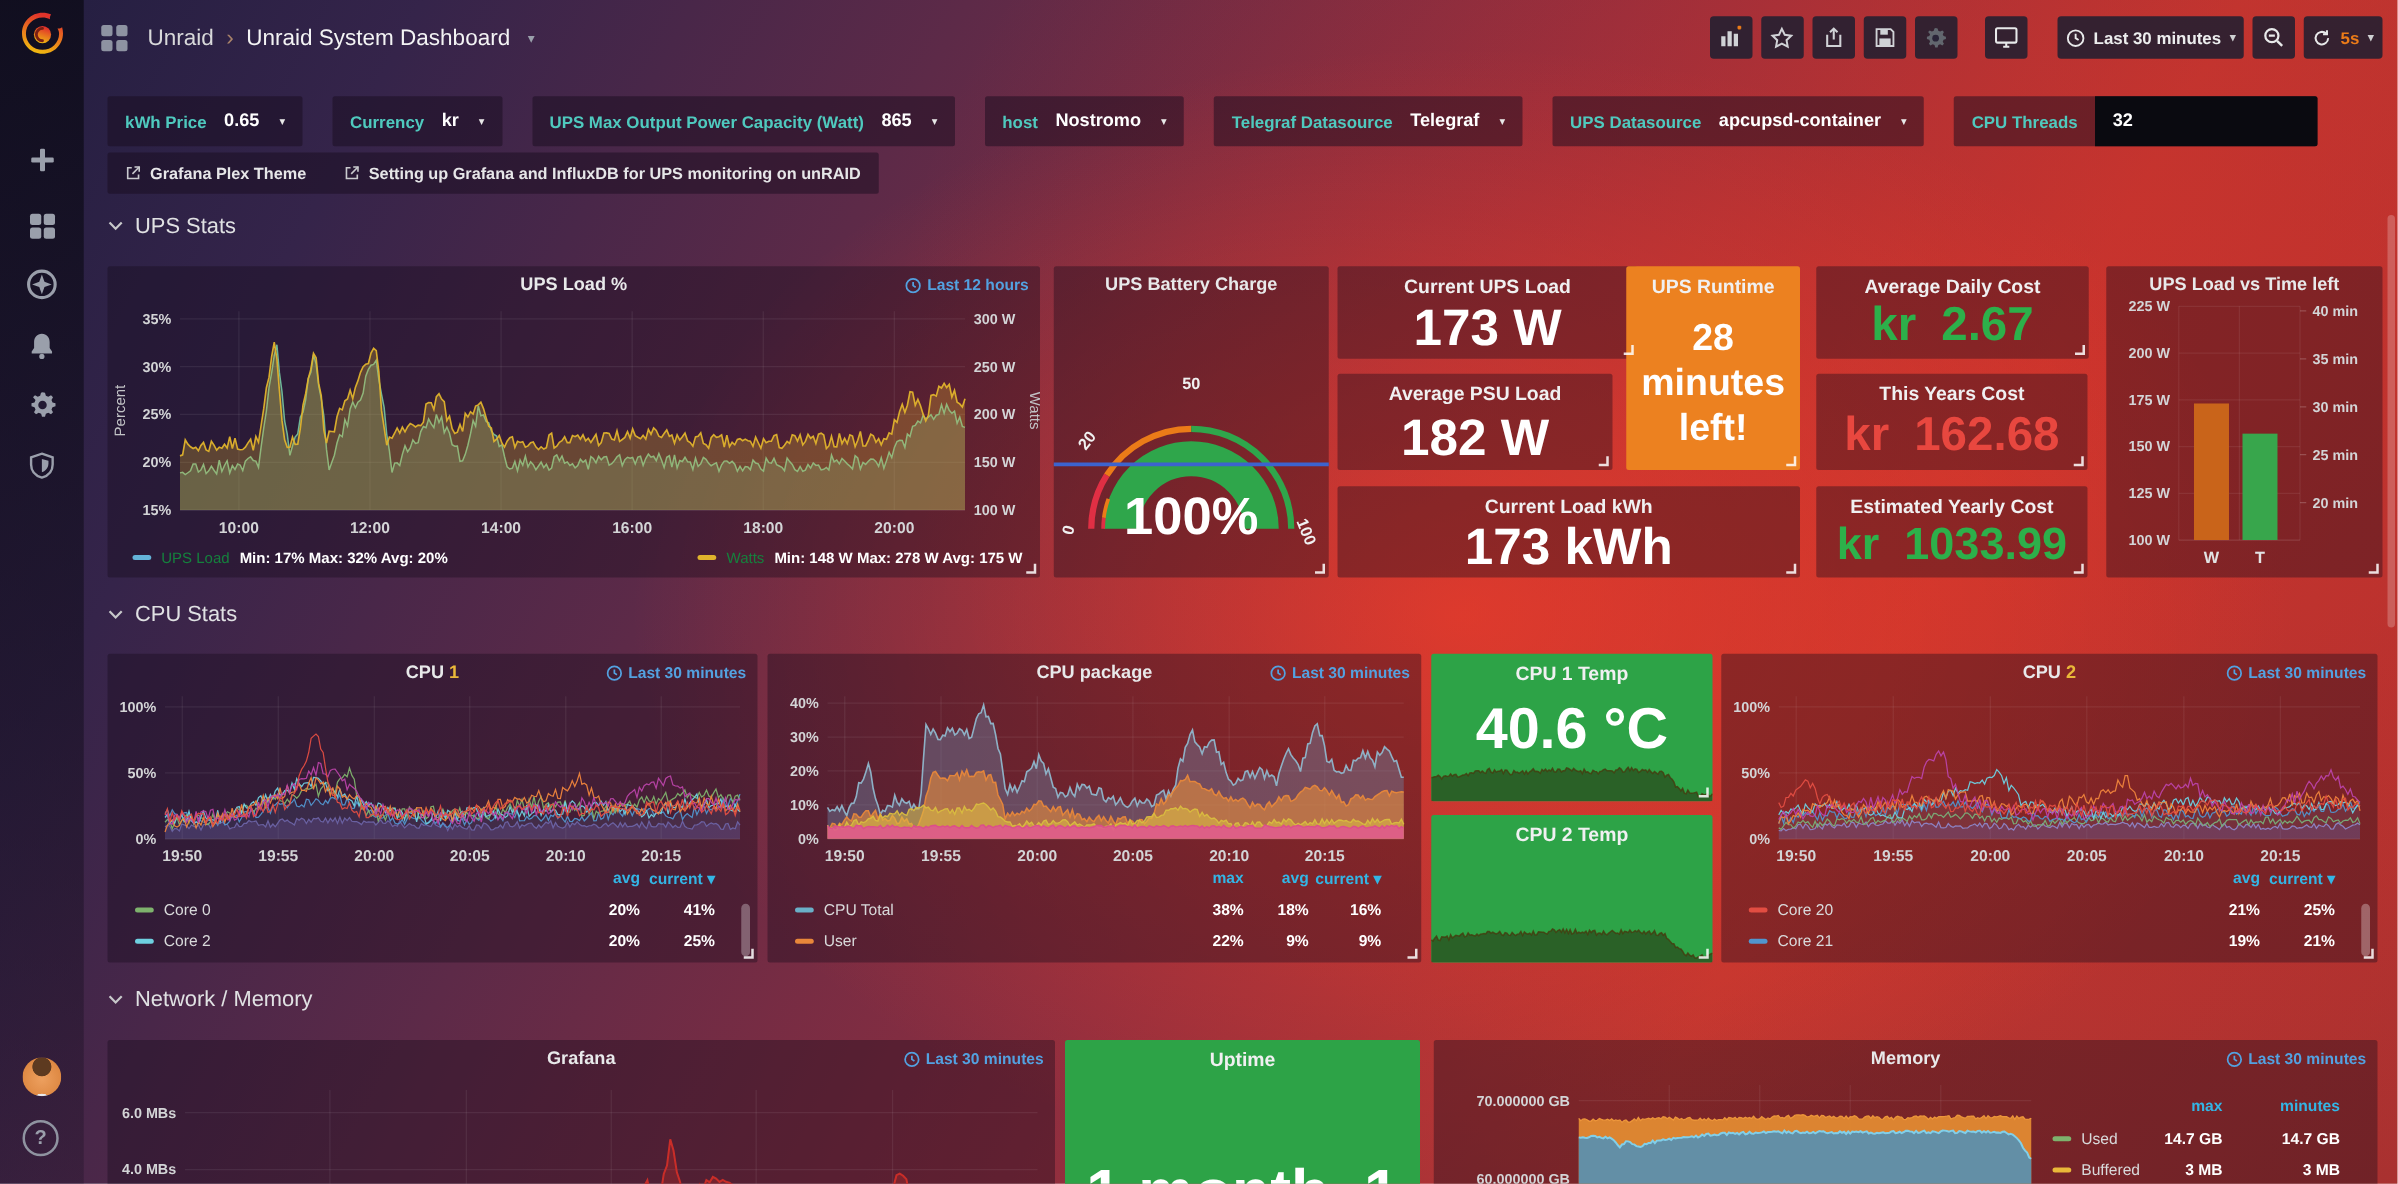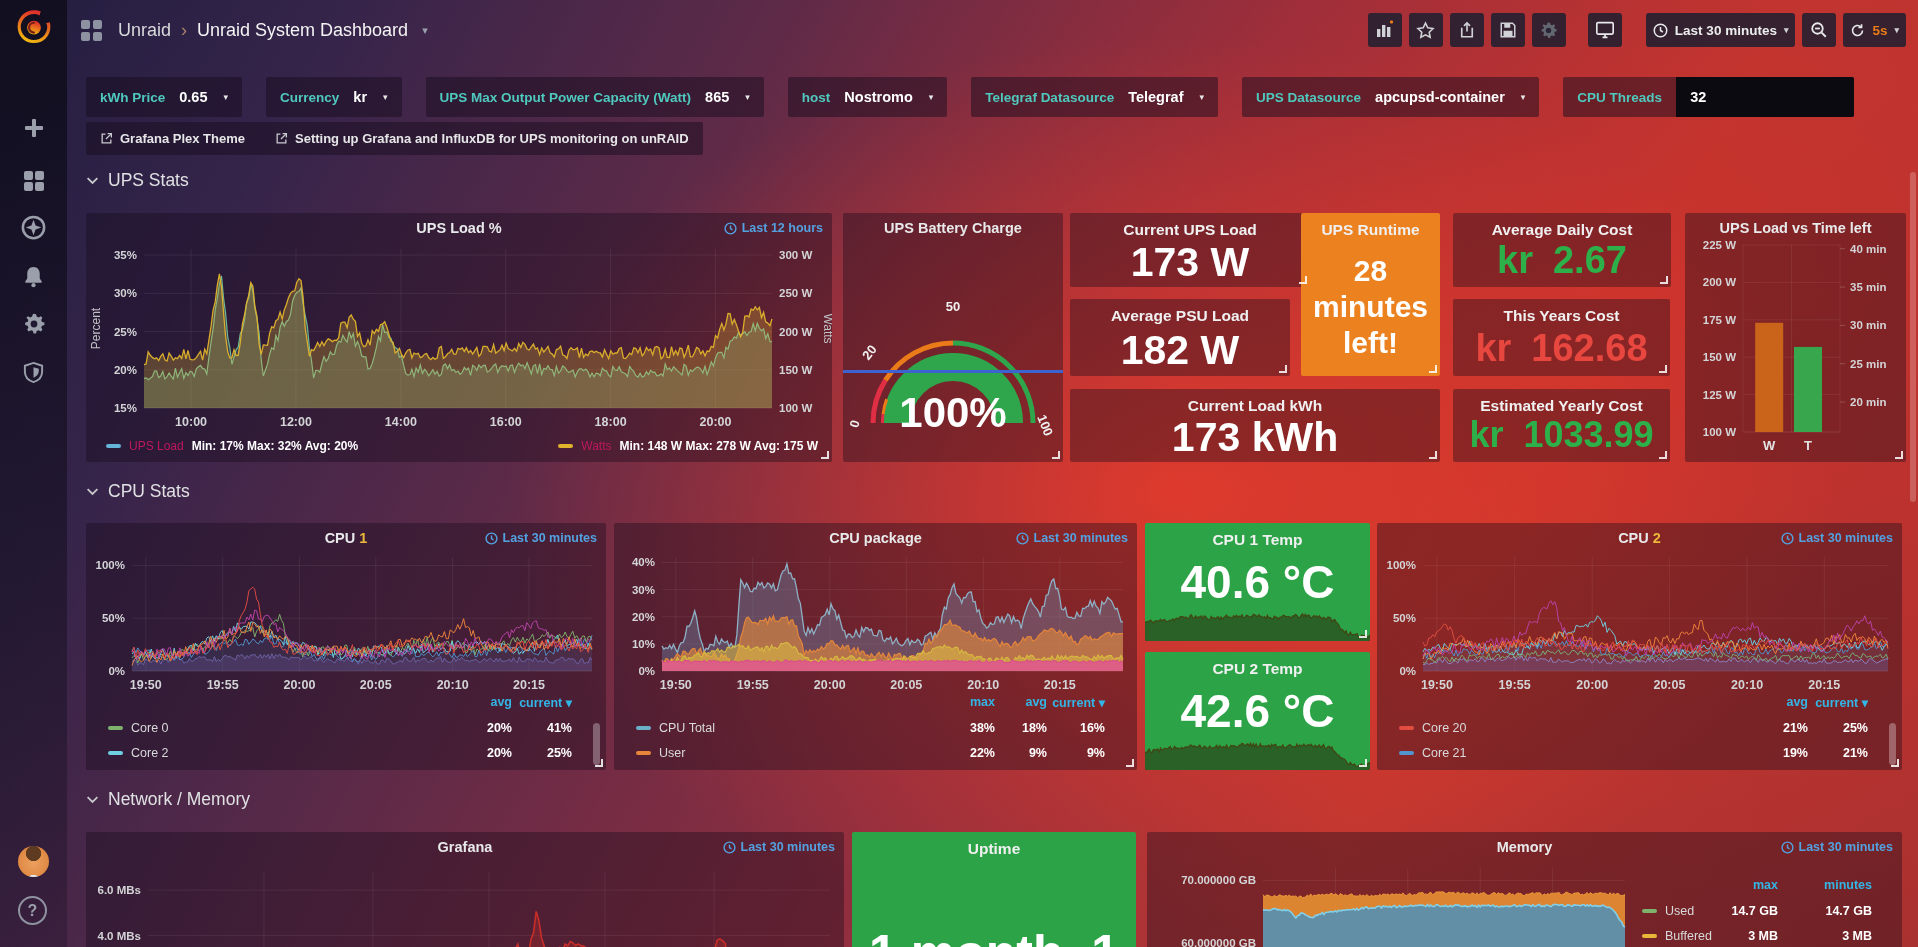--- a/index.html
+++ b/index.html
@@ -78,21 +78,21 @@
   .lg { position:absolute; left:16px; right:12px; z-index:3; }
   .lg-head { position:relative; height:20px; }
   .lg-col { position:absolute; color:#33b5e5; font-size:12.5px; font-weight:700; }
   .lg-row { position:relative; height:25px; display:flex; align-items:center; }
   .lg-dash { width:15px; height:4px; border-radius:2px; margin:0 8px 0 6px; }
   .lg-name { color:#d8d9da; font-size:12.5px; cursor:pointer; }
   .lg-val { position:absolute; color:#fff; font-size:12.5px; font-weight:700; }
   .lg-scroll { position:absolute; right:-6px; top:28px; width:7px; height:42px; border-radius:4px; background:rgba(255,255,255,0.3); cursor:pointer; }
   .lg-inline { position:absolute; left:14px; right:14px; display:flex; justify-content:space-between; z-index:3; }
   .lgi { display:flex; align-items:center; }
-  .lgi .nm { color:#be185d; font-size:12px; margin-right:8px; cursor:pointer; }
+  .lgi .nm { color:#15803d; font-size:12px; margin-right:8px; cursor:pointer; }
   .lgi .st { color:#fff; font-size:12px; font-weight:700; }
 
   .blue-line { position:absolute; left:0; right:0; height:3px; background:#3c63cf; z-index:1; }
   .spark { position:absolute; left:0; right:0; bottom:0; height:42px; z-index:1; }
   .pg-scroll { position:absolute; right:2px; top:172px; width:6px; height:330px; border-radius:3px; background:rgba(255,255,255,0.22); z-index:40; cursor:pointer; }
 </style>
 </head>
 <body>
 
 <div class="page">
@@ -597,21 +597,20 @@
     <div class="stat-title">CPU 1 Temp</div>
     <div class="stat-value" style="top:32px; font-size:46px;">40.6 °C</div>
     <div class="spark"><svg width="225" height="42" viewBox="0 0 225 42">
           <path d="M0.0,23.1L1.4,22.8L2.8,22.4L4.2,22.3L5.6,21.1L7.0,22.3L8.4,24.1L9.8,22.1L11.3,21.6L12.7,22.1L14.1,21.9L15.5,20.2L16.9,21.9L18.3,20.7L19.7,20.5L21.1,22.6L22.5,22.4L23.9,21.7L25.3,21.0L26.7,20.9L28.1,19.8L29.5,21.5L30.9,19.3L32.3,19.2L33.8,19.7L35.2,17.7L36.6,17.6L38.0,17.6L39.4,19.2L40.8,17.8L42.2,19.1L43.6,19.7L45.0,16.6L46.4,15.7L47.8,18.7L49.2,19.4L50.6,16.9L52.0,18.7L53.4,17.9L54.8,17.9L56.3,16.8L57.7,19.8L59.1,17.0L60.5,17.2L61.9,19.1L63.3,20.7L64.7,20.5L66.1,17.4L67.5,18.9L68.9,18.7L70.3,19.7L71.7,18.6L73.1,17.6L74.5,20.2L75.9,17.8L77.3,20.2L78.8,18.4L80.2,17.5L81.6,16.0L83.0,18.2L84.4,18.0L85.8,18.4L87.2,19.6L88.6,16.6L90.0,17.8L91.4,16.3L92.8,18.2L94.2,17.0L95.6,17.8L97.0,15.6L98.4,18.4L99.8,18.5L101.3,16.3L102.7,16.4L104.1,18.5L105.5,17.6L106.9,17.6L108.3,15.3L109.7,15.7L111.1,16.7L112.5,17.7L113.9,15.7L115.3,17.1L116.7,17.8L118.1,18.4L119.5,17.6L120.9,19.8L122.3,16.3L123.8,18.8L125.2,18.4L126.6,19.6L128.0,19.9L129.4,17.2L130.8,18.1L132.2,18.3L133.6,20.1L135.0,18.2L136.4,17.9L137.8,16.7L139.2,16.2L140.6,17.6L142.0,17.5L143.4,17.5L144.8,17.8L146.3,19.3L147.7,16.9L149.1,16.8L150.5,15.2L151.9,16.3L153.3,18.6L154.7,18.5L156.1,16.3L157.5,14.8L158.9,17.5L160.3,15.1L161.7,17.5L163.1,16.0L164.5,16.5L165.9,19.0L167.3,18.2L168.8,16.6L170.2,17.4L171.6,16.9L173.0,18.7L174.4,16.7L175.8,18.5L177.2,19.8L178.6,18.2L180.0,19.3L181.4,20.4L182.8,18.1L184.2,18.0L185.6,19.1L187.0,22.6L188.4,21.1L189.8,20.5L191.3,23.3L192.7,24.4L194.1,26.4L195.5,30.6L196.9,30.2L198.3,31.7L199.7,33.7L201.1,31.7L202.5,35.5L203.9,36.1L205.3,33.0L206.7,35.3L208.1,35.6L209.5,35.5L210.9,35.1L212.3,34.7L213.8,38.5L215.2,37.9L216.6,36.0L218.0,36.7L219.4,36.5L220.8,35.9L222.2,37.8L223.6,37.7L225.0,35.9L225,42L0,42Z" fill="rgba(40,32,8,0.5)" stroke="none"></path>
           <path d="M0.0,23.1L1.4,22.8L2.8,22.4L4.2,22.3L5.6,21.1L7.0,22.3L8.4,24.1L9.8,22.1L11.3,21.6L12.7,22.1L14.1,21.9L15.5,20.2L16.9,21.9L18.3,20.7L19.7,20.5L21.1,22.6L22.5,22.4L23.9,21.7L25.3,21.0L26.7,20.9L28.1,19.8L29.5,21.5L30.9,19.3L32.3,19.2L33.8,19.7L35.2,17.7L36.6,17.6L38.0,17.6L39.4,19.2L40.8,17.8L42.2,19.1L43.6,19.7L45.0,16.6L46.4,15.7L47.8,18.7L49.2,19.4L50.6,16.9L52.0,18.7L53.4,17.9L54.8,17.9L56.3,16.8L57.7,19.8L59.1,17.0L60.5,17.2L61.9,19.1L63.3,20.7L64.7,20.5L66.1,17.4L67.5,18.9L68.9,18.7L70.3,19.7L71.7,18.6L73.1,17.6L74.5,20.2L75.9,17.8L77.3,20.2L78.8,18.4L80.2,17.5L81.6,16.0L83.0,18.2L84.4,18.0L85.8,18.4L87.2,19.6L88.6,16.6L90.0,17.8L91.4,16.3L92.8,18.2L94.2,17.0L95.6,17.8L97.0,15.6L98.4,18.4L99.8,18.5L101.3,16.3L102.7,16.4L104.1,18.5L105.5,17.6L106.9,17.6L108.3,15.3L109.7,15.7L111.1,16.7L112.5,17.7L113.9,15.7L115.3,17.1L116.7,17.8L118.1,18.4L119.5,17.6L120.9,19.8L122.3,16.3L123.8,18.8L125.2,18.4L126.6,19.6L128.0,19.9L129.4,17.2L130.8,18.1L132.2,18.3L133.6,20.1L135.0,18.2L136.4,17.9L137.8,16.7L139.2,16.2L140.6,17.6L142.0,17.5L143.4,17.5L144.8,17.8L146.3,19.3L147.7,16.9L149.1,16.8L150.5,15.2L151.9,16.3L153.3,18.6L154.7,18.5L156.1,16.3L157.5,14.8L158.9,17.5L160.3,15.1L161.7,17.5L163.1,16.0L164.5,16.5L165.9,19.0L167.3,18.2L168.8,16.6L170.2,17.4L171.6,16.9L173.0,18.7L174.4,16.7L175.8,18.5L177.2,19.8L178.6,18.2L180.0,19.3L181.4,20.4L182.8,18.1L184.2,18.0L185.6,19.1L187.0,22.6L188.4,21.1L189.8,20.5L191.3,23.3L192.7,24.4L194.1,26.4L195.5,30.6L196.9,30.2L198.3,31.7L199.7,33.7L201.1,31.7L202.5,35.5L203.9,36.1L205.3,33.0L206.7,35.3L208.1,35.6L209.5,35.5L210.9,35.1L212.3,34.7L213.8,38.5L215.2,37.9L216.6,36.0L218.0,36.7L219.4,36.5L220.8,35.9L222.2,37.8L223.6,37.7L225.0,35.9" fill="none" stroke="rgba(70,58,14,0.8)" stroke-width="1.2"></path>
         </svg></div>
     <span class="rsz"></span>
   </div>
   <div class="panel tile-green" style="left:1145px; top:652px; width:225px; height:118px;">
     <div class="stat-title">CPU 2 Temp</div>
-    <div class="stat-value" style="top:32px; font-size:46px;">42.6 °C</div>
     <div class="spark"><svg width="225" height="42" viewBox="0 0 225 42">
           <path d="M0.0,24.0L1.4,24.8L2.8,22.5L4.2,20.9L5.6,24.0L7.0,24.5L8.4,21.5L9.8,21.6L11.3,21.8L12.7,20.9L14.1,23.8L15.5,19.9L16.9,22.3L18.3,21.3L19.7,20.2L21.1,20.5L22.5,20.9L23.9,19.5L25.3,18.5L26.7,21.5L28.1,21.0L29.5,18.3L30.9,20.2L32.3,19.8L33.8,20.4L35.2,20.7L36.6,19.3L38.0,20.6L39.4,19.4L40.8,19.1L42.2,18.8L43.6,19.2L45.0,17.2L46.4,17.2L47.8,18.7L49.2,17.7L50.6,18.6L52.0,19.1L53.4,18.5L54.8,17.1L56.3,19.7L57.7,20.4L59.1,18.1L60.5,18.5L61.9,20.1L63.3,20.3L64.7,17.9L66.1,19.4L67.5,20.4L68.9,19.3L70.3,19.1L71.7,17.2L73.1,20.4L74.5,17.5L75.9,18.8L77.3,19.4L78.8,18.6L80.2,20.0L81.6,16.9L83.0,20.0L84.4,19.8L85.8,17.4L87.2,17.6L88.6,17.8L90.0,17.8L91.4,18.7L92.8,19.2L94.2,17.1L95.6,16.9L97.0,15.2L98.4,15.9L99.8,17.9L101.3,16.4L102.7,15.7L104.1,17.8L105.5,15.1L106.9,18.3L108.3,15.6L109.7,18.7L111.1,15.7L112.5,19.2L113.9,18.5L115.3,15.5L116.7,18.7L118.1,17.7L119.5,18.5L120.9,17.7L122.3,18.3L123.8,16.9L125.2,19.6L126.6,16.2L128.0,18.0L129.4,16.5L130.8,16.3L132.2,20.0L133.6,18.5L135.0,18.4L136.4,19.6L137.8,16.8L139.2,19.2L140.6,19.9L142.0,18.5L143.4,17.4L144.8,16.4L146.3,17.6L147.7,18.7L149.1,18.5L150.5,19.3L151.9,15.9L153.3,18.8L154.7,17.0L156.1,17.4L157.5,18.1L158.9,16.0L160.3,18.0L161.7,17.7L163.1,16.5L164.5,17.5L165.9,16.1L167.3,17.8L168.8,18.9L170.2,17.0L171.6,19.2L173.0,17.7L174.4,16.9L175.8,19.5L177.2,18.3L178.6,16.5L180.0,20.1L181.4,20.3L182.8,18.8L184.2,18.2L185.6,20.2L187.0,18.9L188.4,22.8L189.8,23.5L191.3,25.3L192.7,27.0L194.1,27.0L195.5,30.0L196.9,29.6L198.3,30.9L199.7,31.2L201.1,33.0L202.5,35.5L203.9,36.5L205.3,34.4L206.7,36.2L208.1,37.0L209.5,35.9L210.9,38.4L212.3,38.4L213.8,37.3L215.2,36.9L216.6,35.9L218.0,38.0L219.4,37.9L220.8,36.3L222.2,36.1L223.6,35.1L225.0,34.5L225,42L0,42Z" fill="rgba(40,32,8,0.5)" stroke="none"></path>
           <path d="M0.0,24.0L1.4,24.8L2.8,22.5L4.2,20.9L5.6,24.0L7.0,24.5L8.4,21.5L9.8,21.6L11.3,21.8L12.7,20.9L14.1,23.8L15.5,19.9L16.9,22.3L18.3,21.3L19.7,20.2L21.1,20.5L22.5,20.9L23.9,19.5L25.3,18.5L26.7,21.5L28.1,21.0L29.5,18.3L30.9,20.2L32.3,19.8L33.8,20.4L35.2,20.7L36.6,19.3L38.0,20.6L39.4,19.4L40.8,19.1L42.2,18.8L43.6,19.2L45.0,17.2L46.4,17.2L47.8,18.7L49.2,17.7L50.6,18.6L52.0,19.1L53.4,18.5L54.8,17.1L56.3,19.7L57.7,20.4L59.1,18.1L60.5,18.5L61.9,20.1L63.3,20.3L64.7,17.9L66.1,19.4L67.5,20.4L68.9,19.3L70.3,19.1L71.7,17.2L73.1,20.4L74.5,17.5L75.9,18.8L77.3,19.4L78.8,18.6L80.2,20.0L81.6,16.9L83.0,20.0L84.4,19.8L85.8,17.4L87.2,17.6L88.6,17.8L90.0,17.8L91.4,18.7L92.8,19.2L94.2,17.1L95.6,16.9L97.0,15.2L98.4,15.9L99.8,17.9L101.3,16.4L102.7,15.7L104.1,17.8L105.5,15.1L106.9,18.3L108.3,15.6L109.7,18.7L111.1,15.7L112.5,19.2L113.9,18.5L115.3,15.5L116.7,18.7L118.1,17.7L119.5,18.5L120.9,17.7L122.3,18.3L123.8,16.9L125.2,19.6L126.6,16.2L128.0,18.0L129.4,16.5L130.8,16.3L132.2,20.0L133.6,18.5L135.0,18.4L136.4,19.6L137.8,16.8L139.2,19.2L140.6,19.9L142.0,18.5L143.4,17.4L144.8,16.4L146.3,17.6L147.7,18.7L149.1,18.5L150.5,19.3L151.9,15.9L153.3,18.8L154.7,17.0L156.1,17.4L157.5,18.1L158.9,16.0L160.3,18.0L161.7,17.7L163.1,16.5L164.5,17.5L165.9,16.1L167.3,17.8L168.8,18.9L170.2,17.0L171.6,19.2L173.0,17.7L174.4,16.9L175.8,19.5L177.2,18.3L178.6,16.5L180.0,20.1L181.4,20.3L182.8,18.8L184.2,18.2L185.6,20.2L187.0,18.9L188.4,22.8L189.8,23.5L191.3,25.3L192.7,27.0L194.1,27.0L195.5,30.0L196.9,29.6L198.3,30.9L199.7,31.2L201.1,33.0L202.5,35.5L203.9,36.5L205.3,34.4L206.7,36.2L208.1,37.0L209.5,35.9L210.9,38.4L212.3,38.4L213.8,37.3L215.2,36.9L216.6,35.9L218.0,38.0L219.4,37.9L220.8,36.3L222.2,36.1L223.6,35.1L225.0,34.5" fill="none" stroke="rgba(70,58,14,0.8)" stroke-width="1.2"></path>
         </svg></div>
     <span class="rsz"></span>
   </div>
 
   <div class="panel" style="left:1377px; top:523px; width:525px; height:247px;">
     <div class="p-title"><span>CPU </span><span class="t-num">2</span></div>
     <div class="p-time">

